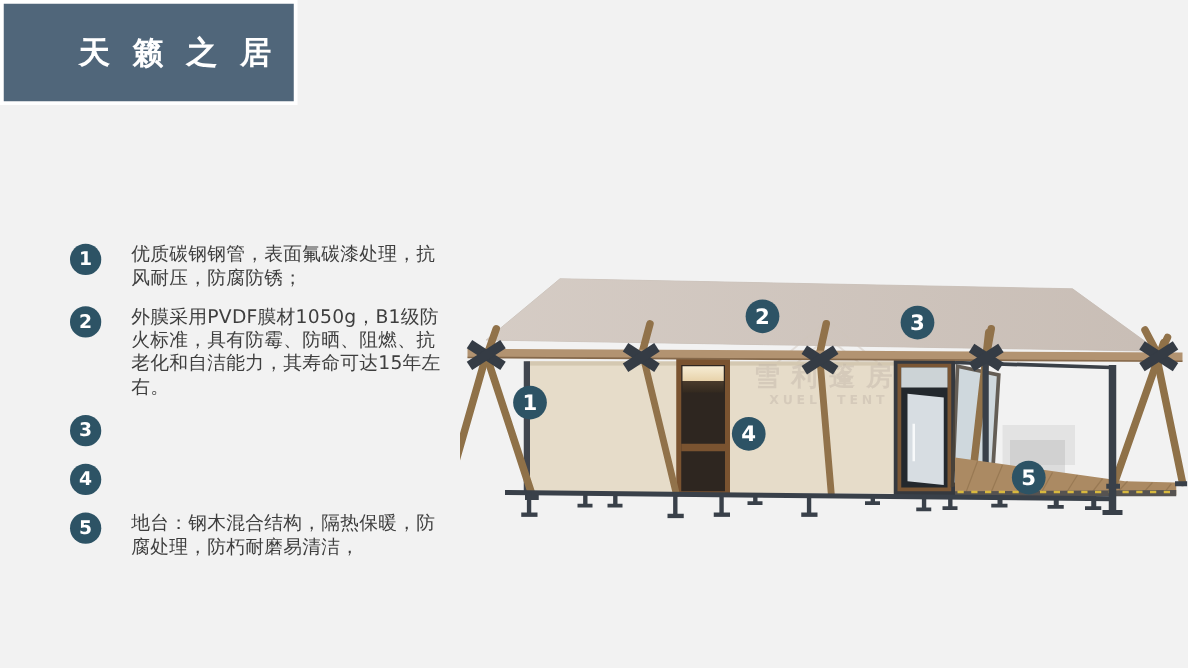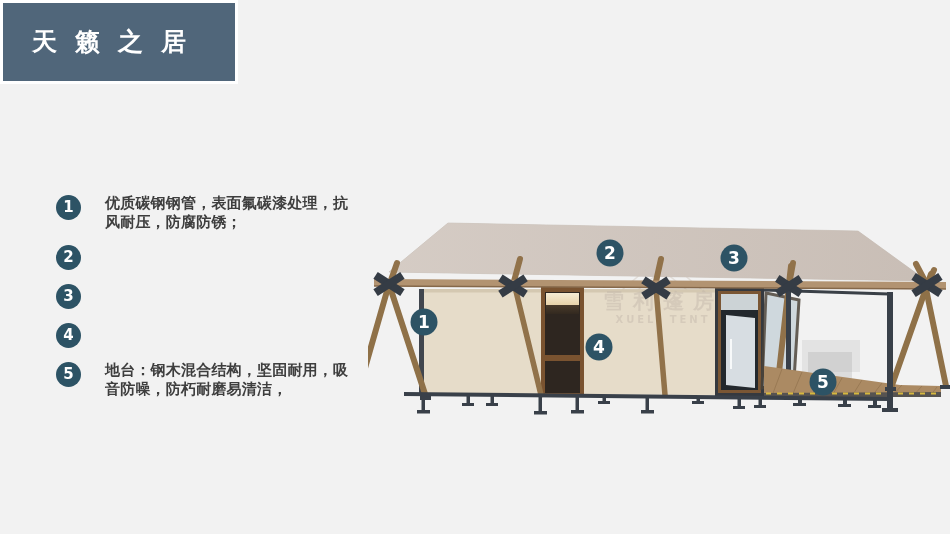--- a/index.html
+++ b/index.html
@@ -9,39 +9,38 @@
     font-family:"DejaVu Sans","Liberation Sans",sans-serif;
   }
   
   .title-block{
     position:absolute;left:0;top:43;width:238px;height:84px;
     background:#ffffff;box-sizing:border-box;padding:3px;
   }
   .title-inner{
     width:100%;height:100%;background:#50667a;
     color:#ffffff;font-size:25px;font-weight:bold;
-    letter-spacing:18px;text-align:left;line-height:78px;
+    letter-spacing:18px;text-align:right;line-height:78px;
     padding-left:29px;box-sizing:border-box;
     white-space:nowrap;
   }
   
   .feature-list{
     position:absolute;left:56px;top:194px;width:310px;
     list-style:none;margin:0;padding:0;
   }
   .feature-item{display:flex;align-items:flex-start;margin-bottom:13px;}
   .num-badge{
     flex:0 0 auto;width:25px;height:25px;border-radius:50%;
     background:#2d5365;color:#ffffff;font-size:15px;font-weight:bold;
     text-align:center;line-height:25px;margin-right:24px;margin-top:1px;
   }
   .feature-text{
     width:256px;font-size:15px;line-height:18.5px;color:#3e3e3e;
     letter-spacing:0.2px;
-    font-weight:bold;
   }
   
   .tent-diagram{position:absolute;left:368px;top:204px;}
   .marker-label{font-family:"DejaVu Sans","Liberation Sans",sans-serif;font-weight:bold;font-size:17px;fill:#ffffff;text-anchor:middle;}
   .wm-cn{font-size:21px;letter-spacing:9px;fill:#c2b6aa;opacity:.45;text-anchor:middle;font-weight:bold;}
   .wm-en{font-size:10px;letter-spacing:3px;fill:#c2b6aa;opacity:.45;text-anchor:middle;font-weight:bold;}
 </style>
 </head>
 <body>
 
@@ -49,30 +48,31 @@
   <div class="title-inner">天籁之居</div>
 </div>
 
 <ul class="feature-list">
   <li class="feature-item">
     <span class="num-badge">1</span>
     <span class="feature-text">优质碳钢钢管，表面氟碳漆处理，抗风耐压，防腐防锈；</span>
   </li>
   <li class="feature-item">
     <span class="num-badge">2</span>
+    <span class="feature-text">外膜采用PVDF膜材1050g，B1级防火标准，具有防霉、防晒、阻燃、抗老化和自洁能力，其寿命可达15年左右。</span>
   </li>
   <li class="feature-item">
     <span class="num-badge">3</span>
   </li>
   <li class="feature-item">
     <span class="num-badge">4</span>
   </li>
   <li class="feature-item">
     <span class="num-badge">5</span>
-    <span class="feature-text">地台：钢木混合结构，坚固耐用，吸音防噪，防朽耐磨易清洁，</span>
+    <span class="feature-text">地台：钢木混合结构，隔热保暖，防腐处理，防朽耐磨易清洁，</span>
   </li>
 </ul>
 
 <svg class="tent-diagram" width="582" height="228" viewBox="368 204 582 228" xmlns="http://www.w3.org/2000/svg">
   <defs>
     <linearGradient id="roofGrad" x1="0" y1="0" x2="1" y2="0">
       <stop offset="0" stop-color="#d7cec7"></stop>
       <stop offset="1" stop-color="#c7bcb4"></stop>
     </linearGradient>
     <linearGradient id="doorWin" x1="0" y1="0" x2="0" y2="1">

